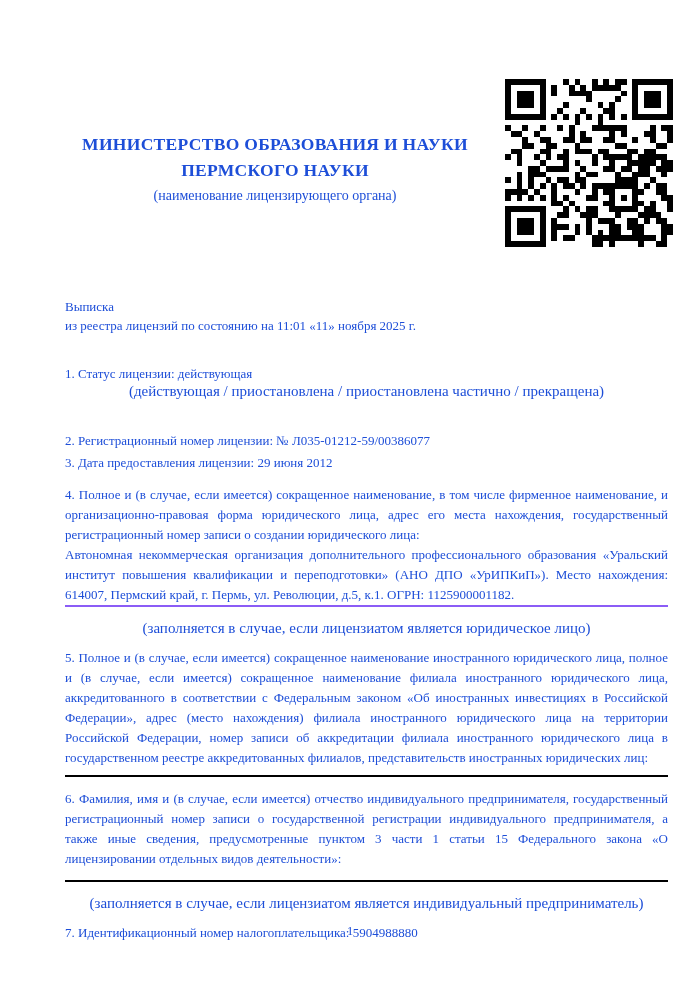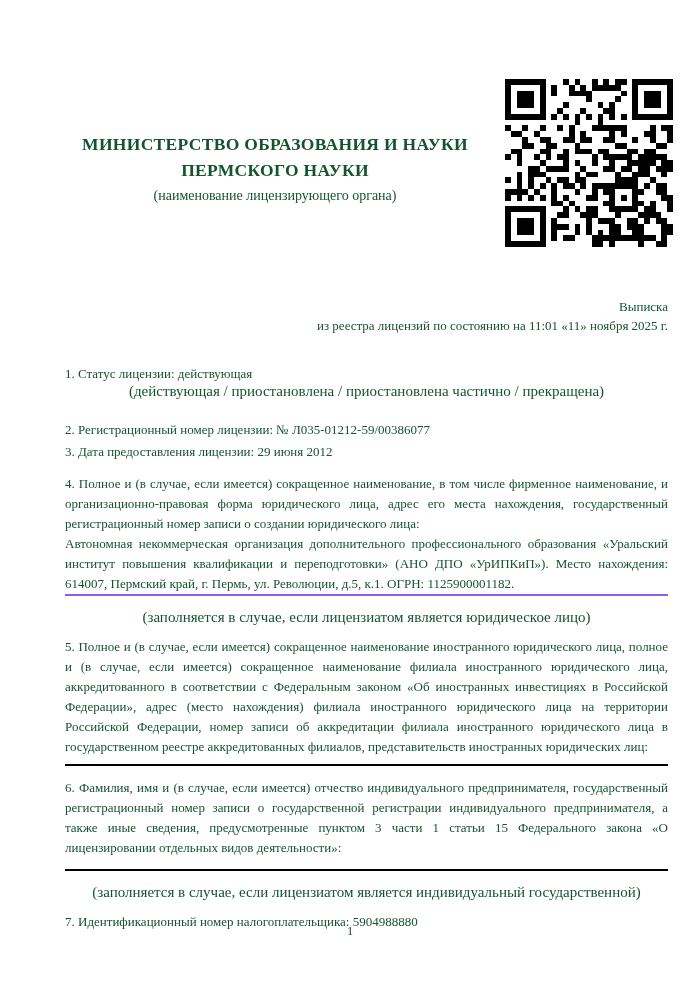--- a/index.html
+++ b/index.html
@@ -2,21 +2,21 @@
 <html><head>
 <meta charset="utf-8">
 <style>
   html, body { margin: 0; padding: 0; background: #e8e8e8; }
   .page {
     position: relative;
     width: 700px;
     height: 989px;
     margin: 0 auto;
     background: #ffffff;
-    color: #14532d;
+    color: #1d4ed8;
     font-family: "Liberation Serif", serif;
     font-size: 13px;
     overflow: hidden;
   }
   .org-block {
     position: absolute;
     left: 65px;
     top: 131px;
     width: 420px;
     text-align: center;
@@ -36,42 +36,42 @@
     left: 505px;
     top: 79px;
     width: 168px;
     height: 168px;
   }
   .doc-title {
     position: absolute;
     left: 65px;
     top: 297px;
     width: 603px;
-    text-align: right;
+    text-align: left;
     line-height: 19px;
   }
   .content {
     position: absolute;
     left: 65px;
     top: 364px;
     width: 603px;
   }
   .item-line { line-height: 20px; }
   .para { text-align: justify; line-height: 20px; }
   .answer { border-bottom: 2px solid #8b5cf6; }
   .blank-answer { border-bottom: 2px solid #000; }
   .h6 { height: 7px; }
   .h10 { height: 11px; }
   .item-caption {
     font-size: 15px;
     text-align: center;
     line-height: 15px;
   }
   .cap-gap { margin-top: 14px; }
-  .mb14 { margin-bottom: 21px; }
+  .mb14 { margin-bottom: 32px; }
   .mb10 { margin-bottom: 2px; }
   .mb12 { margin-bottom: 12px; }
   .page-num {
     position: absolute;
     left: 0;
     top: 924px;
     width: 100%;
     text-align: center;
     font-size: 12.5px;
   }
@@ -513,21 +513,21 @@
     </div>
 
     <div class="mb12">
       <div class="para">5. Полное и (в случае, если имеется) сокращенное наименование иностранного юридического лица, полное и (в случае, если имеется) сокращенное наименование филиала иностранного юридического лица, аккредитованного в соответствии с Федеральным законом «Об иностранных инвестициях в Российской Федерации», адрес (место нахождения) филиала иностранного юридического лица на территории Российской Федерации, номер записи об аккредитации филиала иностранного юридического лица в государственном реестре аккредитованных филиалов, представительств иностранных юридических лиц:</div>
       <div class="blank-answer h6"></div>
     </div>
 
     <div class="mb12">
       <div class="para">6. Фамилия, имя и (в случае, если имеется) отчество индивидуального предпринимателя, государственный регистрационный номер записи о государственной регистрации индивидуального предпринимателя, а также иные сведения, предусмотренные пунктом 3 части 1 статьи 15 Федерального закона «О лицензировании отдельных видов деятельности»:</div>
       <div class="blank-answer h10"></div>
-      <div class="item-caption cap-gap">(заполняется в случае, если лицензиатом является индивидуальный государственной)</div>
+      <div class="item-caption cap-gap">(заполняется в случае, если лицензиатом является индивидуальный предприниматель)</div>
     </div>
 
     <div>
       <div class="item-line">7. Идентификационный номер налогоплательщика: 5904988880</div>
     </div>
 
   </div>
 
   <div class="page-num">1</div>
 

